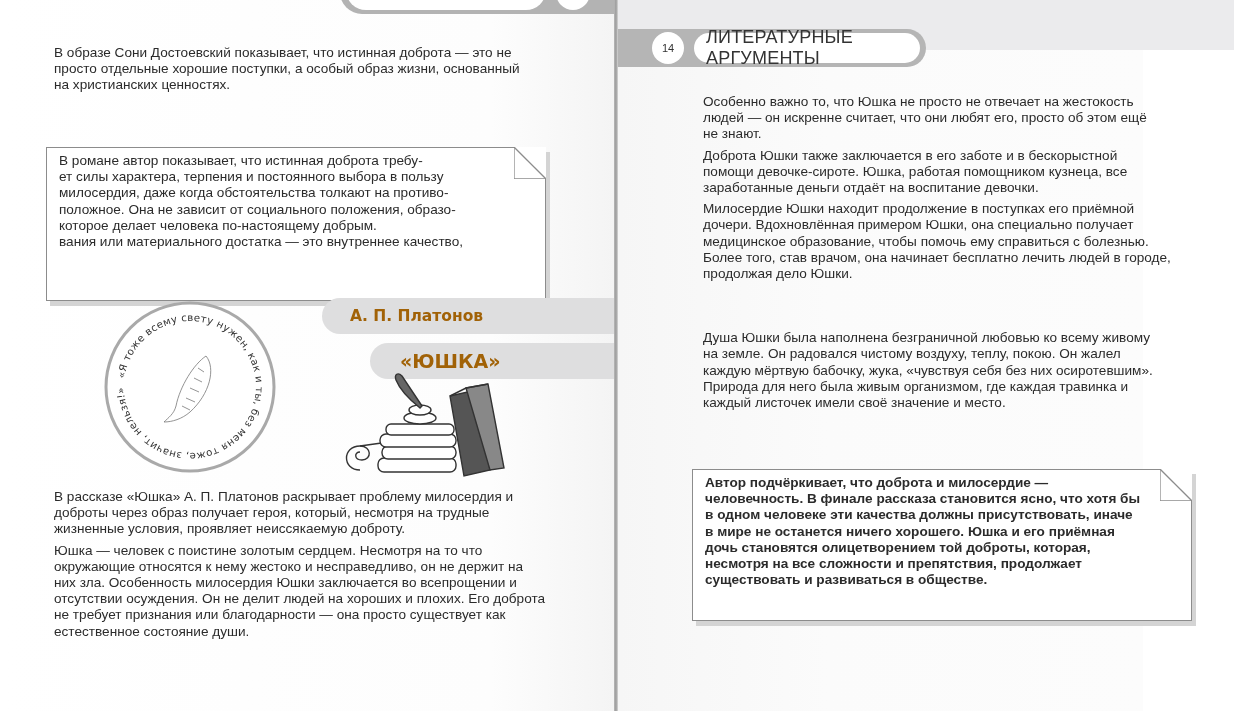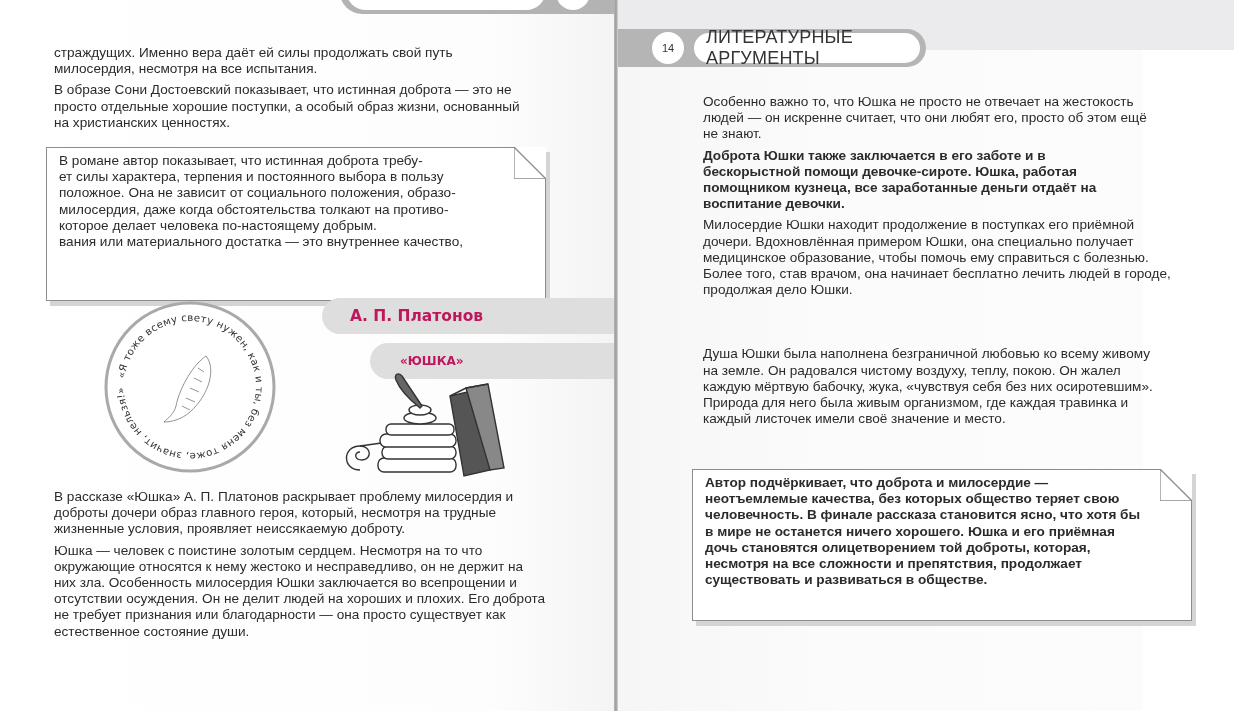--- a/index.html
+++ b/index.html
@@ -53,24 +53,24 @@
     color: #2b2b2b; padding: 5px 10px 6px 12px;
   }
   .note .fold {
     position: absolute; right: -1px; top: -1px; width: 32px; height: 32px;
   }
 
   
   .tab {
     position: absolute; background: #dededf; height: 36px;
     border-radius: 18px 0 0 18px; display: flex; align-items: center;
-    font-family: "DejaVu Sans", sans-serif; font-weight: bold; color: #be185d;
+    font-family: "DejaVu Sans", sans-serif; font-weight: bold; color: #a16207;
   }
   .tab-author { left: 322px; top: 298px; width: 292px; padding-left: 28px; font-size: 15.5px; }
-  .tab-title { left: 370px; top: 343px; width: 244px; padding-left: 30px; font-size: 12px; }
+  .tab-title { left: 370px; top: 343px; width: 244px; padding-left: 30px; font-size: 19px; }
 
   .medallion { position: absolute; left: 98px; top: 298px; width: 184px; height: 178px; }
   .books { position: absolute; left: 340px; top: 370px; width: 180px; height: 112px; }
 
   
   .rh-bar {
     position: absolute; left: 618px; top: 29px; width: 308px; height: 38px;
     background: #b5b5b5; border-radius: 0 19px 19px 0;
   }
   .rh-num {
@@ -86,29 +86,28 @@
 </style>
 </head>
 <body>
 
 <div class="page-left"></div>
 <div class="left-header-bar"></div>
 <div class="left-header-pill"></div>
 <div class="left-header-num"></div>
 
 <div class="txt" style="left:54px; top:45px; width:490px;">
-  <p style="width:482px;">страждущих. Именно вера даёт ей силы продолжать свой путь милосердия, несмотря на все испытания.</p>
   <p style="width:482px;">В образе Сони Достоевский показывает, что истинная доброта — это не просто отдельные хорошие поступки, а особый образ жизни, основанный на христианских ценностях.</p>
 </div>
 
 <div class="note" style="left:46px; top:147px; width:500px; height:154px;">
   <div>В романе автор показывает, что истинная добро­та требу-</div>
   <div>ет силы характера, терпения и постоянного выбора в пользу</div>
+  <div>милосердия, даже когда обстоятельства толкают на противо-</div>
   <div>положное. Она не зависит от социального положения, образо-</div>
-  <div>милосердия, даже когда обстоятельства толкают на противо-</div>
   <div>которое делает человека по-настоящему добрым.</div>
   <div>вания или материального достатка — это внутреннее качество,</div>
   <svg class="fold" viewBox="0 0 32 32">
     <polygon points="0,0 32,32 32,0" fill="#ffffff"></polygon>
     <polyline points="0,0 0,32 32,32" fill="none" stroke="#8c8c8c" stroke-width="1.3"></polyline>
     <line x1="0" y1="0" x2="32" y2="32" stroke="#8c8c8c" stroke-width="1.3"></line>
   </svg>
 </div>
 
 <div class="tab tab-author">А. П. Платонов</div>
@@ -140,46 +139,46 @@
     <ellipse cx="80" cy="48" rx="16" ry="6"></ellipse>
     <ellipse cx="80" cy="40" rx="11" ry="5"></ellipse>
     <path d="M82,36 L62,6 C58,2 54,4 56,10 C60,20 70,30 80,38 Z" fill="#666"></path>
     <path d="M110,26 L136,20 L150,100 L124,106 Z" fill="#555"></path>
     <path d="M126,18 L148,14 L164,98 L150,100 Z" fill="#888"></path>
     <path d="M110,26 L126,18 L148,14" fill="none"></path>
   </g>
 </svg>
 
 <div class="txt" style="left:54px; top:489px; width:500px;">
-  <p style="width:468px;">В рассказе «Юшка» А. П. Платонов раскрывает проблему милосердия и доброты дочери образ главного героя, который, несмотря на трудные жизненные условия, проявляет неиссякаемую доброту.</p>
+  <p style="width:468px;">В рассказе «Юшка» А. П. Платонов раскрывает проблему милосердия и доброты через образ получает героя, который, несмотря на трудные жизненные условия, проявляет неиссякаемую доброту.</p>
   <p style="width:492px;">Юшка — человек с поистине золотым сердцем. Несмотря на то что окружающие относятся к нему жестоко и несправедливо, он не держит на них зла. Особенность милосердия Юшки заключается во всепрощении и отсутствии осуждения. Он не делит людей на хороших и плохих. Его доброта не требует признания или благодарности — она просто существует как естественное состояние души.</p>
 </div>
 
 <div class="spine"></div>
 
 <div class="page-right">
   <div class="top-band"></div>
   <div class="bg-fade" style="top:50px; height:661px;"></div>
 </div>
 
 <div class="rh-bar"></div>
 <div class="rh-num">14</div>
 <div class="rh-pill">ЛИТЕРАТУРНЫЕ АРГУМЕНТЫ</div>
 
 <div class="txt" style="left:703px; top:94px; width:490px;">
   <p style="width:452px;">Особенно важно то, что Юшка не просто не отвечает на жестокость людей — он искренне считает, что они любят его, просто об этом ещё не знают.</p>
-  <p style="width:440px;font-weight:bold;">Доброта Юшки также заключается в его заботе и в бескорыстной помощи девочке-сироте. Юшка, работая помощником кузнеца, все заработанные деньги отдаёт на воспитание девочки.</p>
+  <p style="width:440px;">Доброта Юшки также заключается в его заботе и в бескорыстной помощи девочке-сироте. Юшка, работая помощником кузнеца, все заработанные деньги отдаёт на воспитание девочки.</p>
   <p style="width:478px;">Милосердие Юшки находит продолжение в поступках его приёмной дочери. Вдохновлённая примером Юшки, она специально получает медицинское образование, чтобы помочь ему справиться с болезнью. Более того, став врачом, она начинает бесплатно лечить людей в городе, продолжая дело Юшки.</p>
   <p style="width:464px;margin-top:48px;">Душа Юшки была наполнена безграничной любовью ко всему живому на земле. Он радовался чистому воздуху, теплу, покою. Он жалел каждую мёртвую бабочку, жука, «чувствуя себя без них осиротевшим». Природа для него была живым организмом, где каждая травинка и каждый листочек имели своё значение и место.</p>
 </div>
 
 <div class="note" style="left:692px; top:469px; width:500px; height:152px;font-weight:bold;">
   <div>Автор подчёркивает, что доброта и милосердие —</div>
-  <div>неотъемлемые качества, без которых общество теряет свою</div>
   <div>человечность. В финале рассказа становится ясно, что хотя бы</div>
+  <div>в одном человеке эти качества должны присутствовать, иначе</div>
   <div>в мире не останется ничего хорошего. Юшка и его приёмная</div>
   <div>дочь становятся олицетворением той доброты, которая,</div>
   <div>несмотря на все сложности и препятствия, продолжает</div>
   <div>существовать и развиваться в обществе.</div>
   <svg class="fold" viewBox="0 0 32 32">
     <polygon points="0,0 32,32 32,0" fill="#ffffff"></polygon>
     <polyline points="0,0 0,32 32,32" fill="none" stroke="#8c8c8c" stroke-width="1.3"></polyline>
     <line x1="0" y1="0" x2="32" y2="32" stroke="#8c8c8c" stroke-width="1.3"></line>
   </svg>
 </div>

